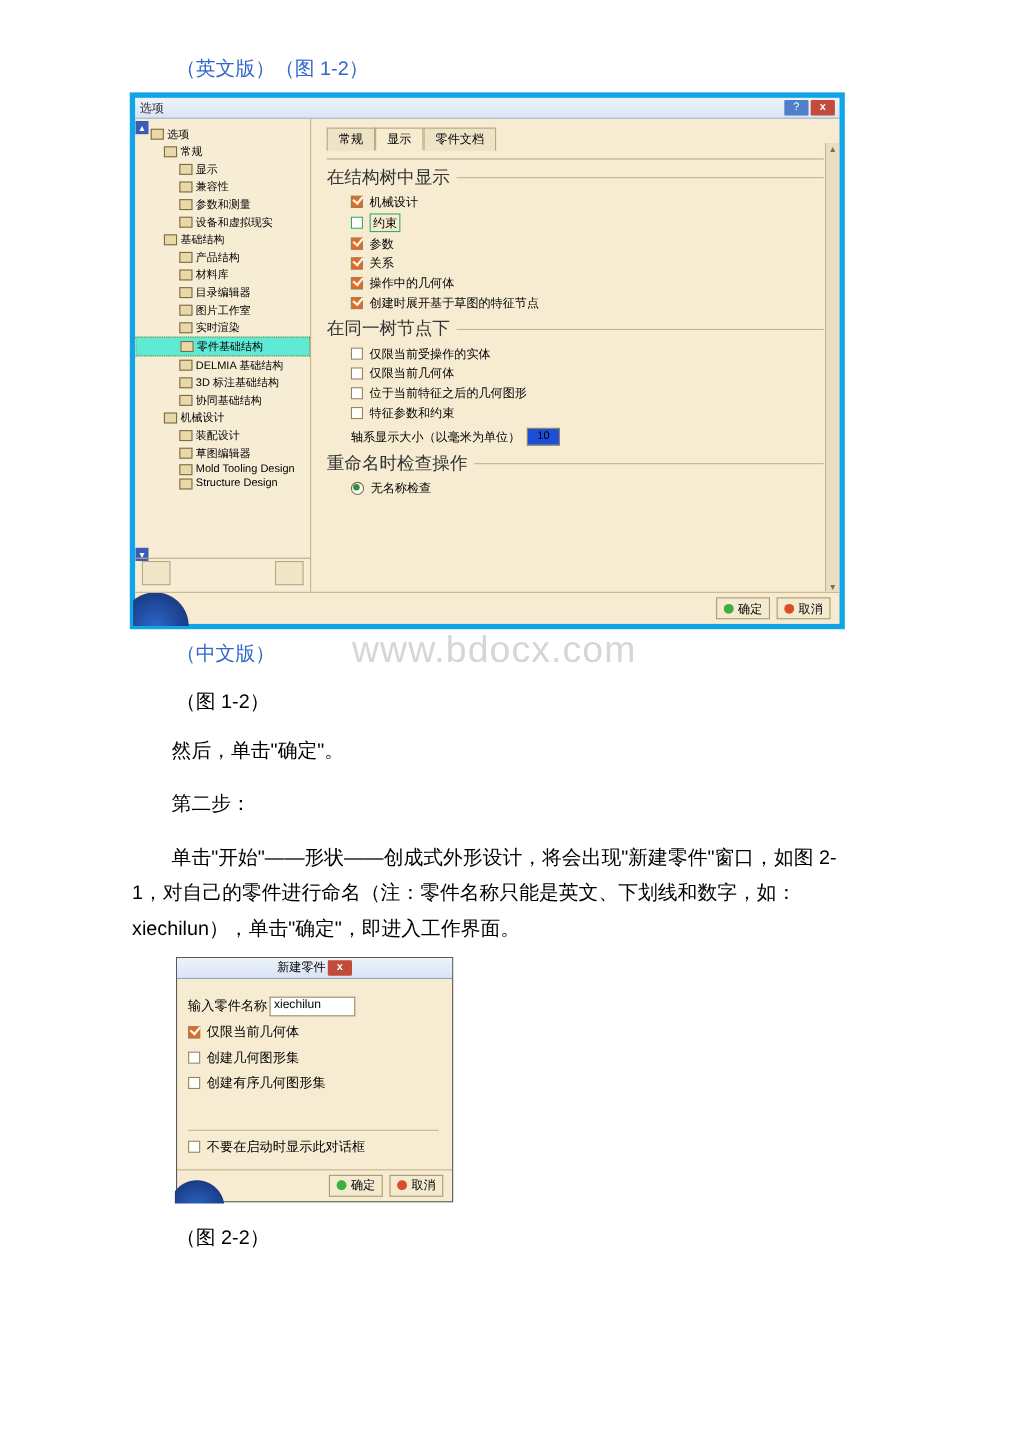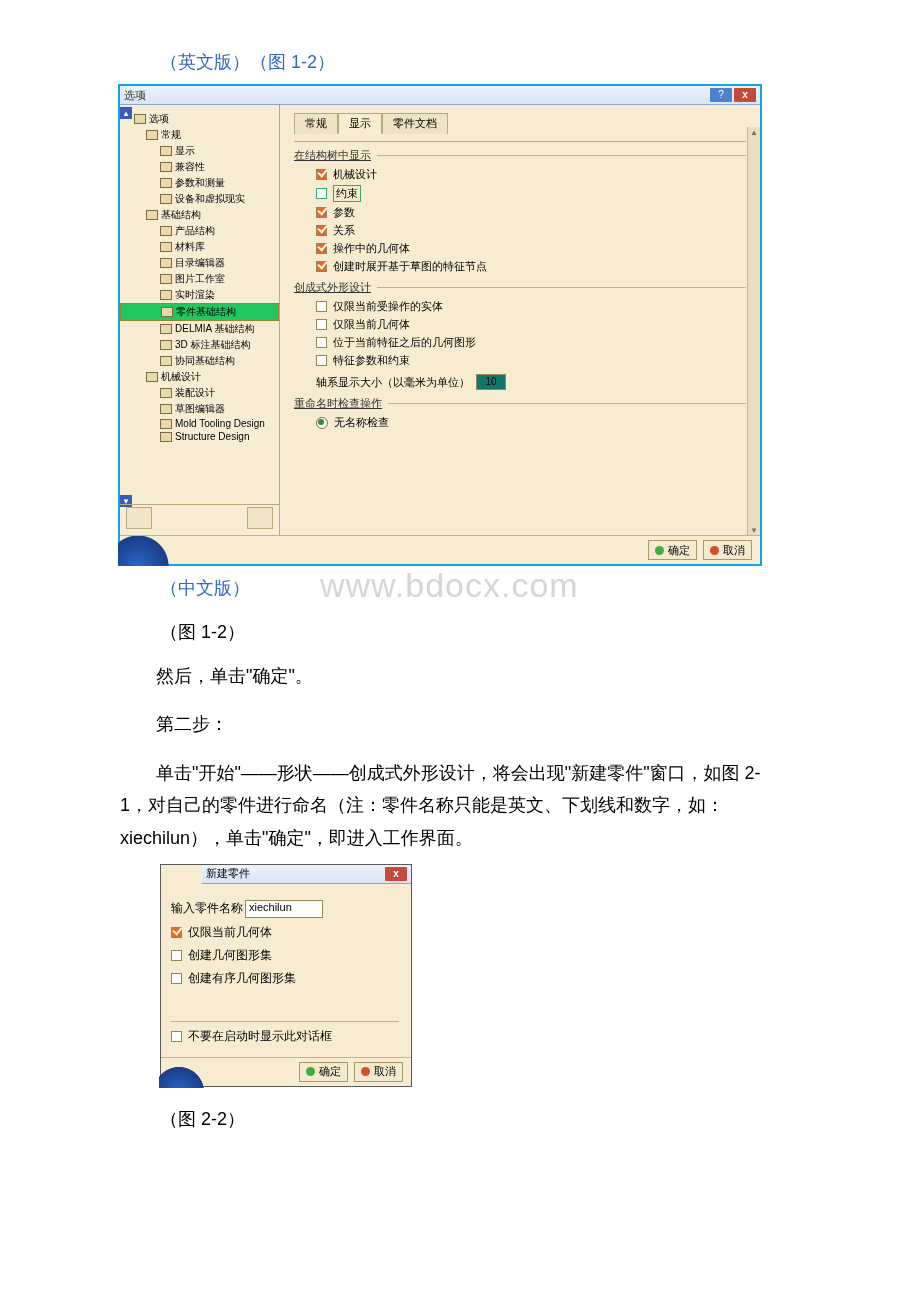--- a/index.html
+++ b/index.html
@@ -40,21 +40,21 @@
     color: #d6d6d6;
     font-family: Arial, sans-serif;
     letter-spacing: 1px;
     pointer-events: none;
     z-index: 0;
   }
   
   .win {
     width: 640px;
     margin: 8px 0 8px 18px;
-    border: 2px solid #0ea5e9;
+    border: 5px solid #0ea5e9;
     background: #f7edd5;
     font-size: 11px;
     position: relative;
   }
   .win-titlebar {
     height: 18px;
     background: linear-gradient(#eef3fb, #d9e4f5);
     display: flex;
     align-items: center;
     justify-content: space-between;
@@ -123,21 +123,21 @@
   .tree-item.lv2 { padding-left:40px; }
   .tree-icon {
     width:12px; height:10px;
     display:inline-block;
     margin-right:3px;
     border:1px solid #7a6c45;
     background:#e9d8a9;
     box-sizing:border-box;
   }
   .tree-item.selected {
-    background:#22c55e;
+    background:#5eead4;
     color:#000;
     border:1px dotted #9a7a2a;
     box-sizing:border-box;
   }
   .tree-bottom-icons {
     position:absolute; bottom:0; left:0; right:0;
     height:26px;
     display:flex; justify-content:space-between;
     padding:2px 6px;
     border-top:1px solid #b8a97e;
@@ -161,22 +161,22 @@
     border-bottom:none;
     background:#eee3c4;
     font-size:11px;
     position:relative;
   }
   .tab.active { background:#f7ecd1; border-bottom:1px solid #f7ecd1; z-index:2; }
   .tab-underline {
     height:1px; background:#b8a97e; width:100%; margin-top:-1px;
   }
   .group-hdr {
-    color:#333; font-size:11px; margin:6px 0 4px 0;
-    display:flex; align-items:center;text-decoration:underline;
+    color:#333; font-size:16px; margin:6px 0 4px 0;
+    display:flex; align-items:center;
   }
   .group-hdr::after {
     content:""; flex:1; height:1px; background:#c3b58c; margin-left:6px;
   }
   .opt {
     display:flex; align-items:center;
     margin:3px 0 3px 22px;
     font-size:11px;
   }
   .cb {
@@ -192,21 +192,21 @@
     content:""; position:absolute; left:1px; top:-1px;
     width:7px; height:4px;
     border-left:2px solid #fff8ea; border-bottom:2px solid #fff8ea;
     transform:rotate(-50deg);
   }
   .opt-line {
     display:flex; align-items:center; margin:6px 0 0 22px; font-size:11px;
   }
   .spin {
     width:28px; height:14px; border:1px solid #948657; margin:0 2px 0 6px;
-    background:#0f766e; text-align:center; font-size:10px; line-height:14px;
+    background:#1d4ed8; text-align:center; font-size:10px; line-height:14px;
   }
   .radio {
     width:10px; height:10px; border-radius:50%;
     border:1px solid #7a6c45; margin-right:6px;
     display:inline-block; position:relative; background:#fff;
   }
   .radio.on::after {
     content:""; position:absolute; left:1px; top:1px;
     width:6px; height:6px; border-radius:50%; background:#3a8a3a;
   }
@@ -250,25 +250,24 @@
   .win2 {
     width:250px;
     margin:8px 0 8px 60px;
     border:1px solid #5a5a5a;
     background:#f7ecd1;
     font-size:12px;
   }
   .win2-title {
     height:18px;
     background:linear-gradient(#eef3fb,#d9e4f5);
-    display:flex; align-items:center; justify-content:space-between;
+    display:flex; align-items:center; justify-content:center;
     padding:0 4px;
     border-bottom:1px solid #8ba6cf;
     font-size:11px;
-    margin-left:41px;
   }
   .win2-body {
     padding:10px 12px 6px 10px;
   }
   .row2 { display:flex; align-items:center; margin:6px 0; font-size:12px; }
   .inp {
     border:1px solid #948657;
     background:#fff;
     height:16px; width:70px;
     font-size:11px; padding:0 3px;
@@ -421,21 +420,21 @@
           </div>
         <div class="opt">
             <span class="cb checked"></span>
             <span>操作中的几何体</span>
           </div>
         <div class="opt">
             <span class="cb checked"></span>
             <span>创建时展开基于草图的特征节点</span>
           </div>
 
-        <div class="group-hdr">创成式外形设计</div>
+        <div class="group-hdr">在同一树节点下</div>
         <div class="opt">
             <span class="cb"></span>
             <span>仅限当前受操作的实体</span>
           </div>
         <div class="opt">
             <span class="cb"></span>
             <span>仅限当前几何体</span>
           </div>
         <div class="opt">
             <span class="cb"></span>

